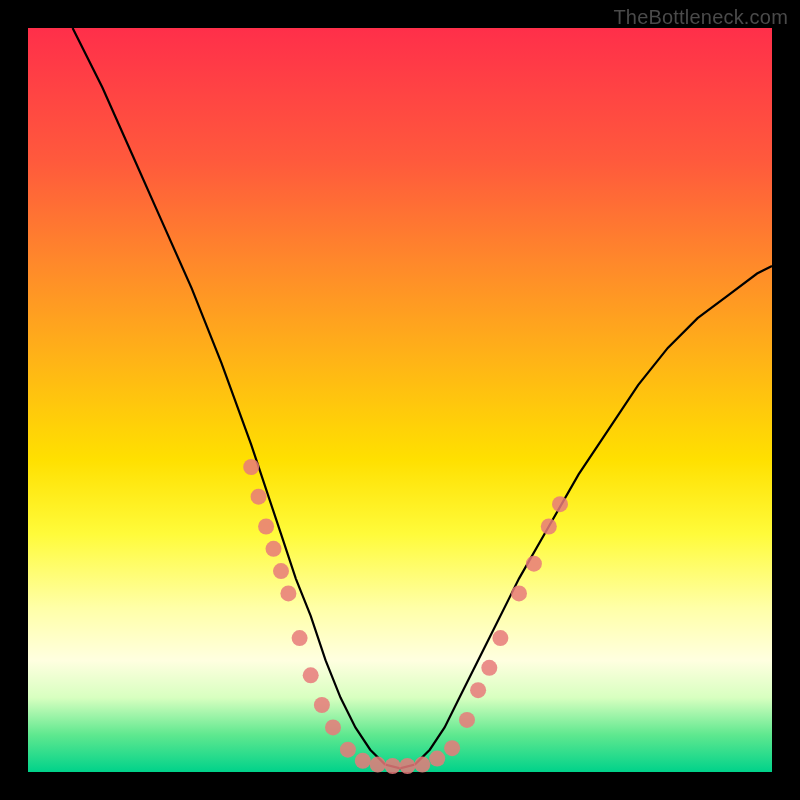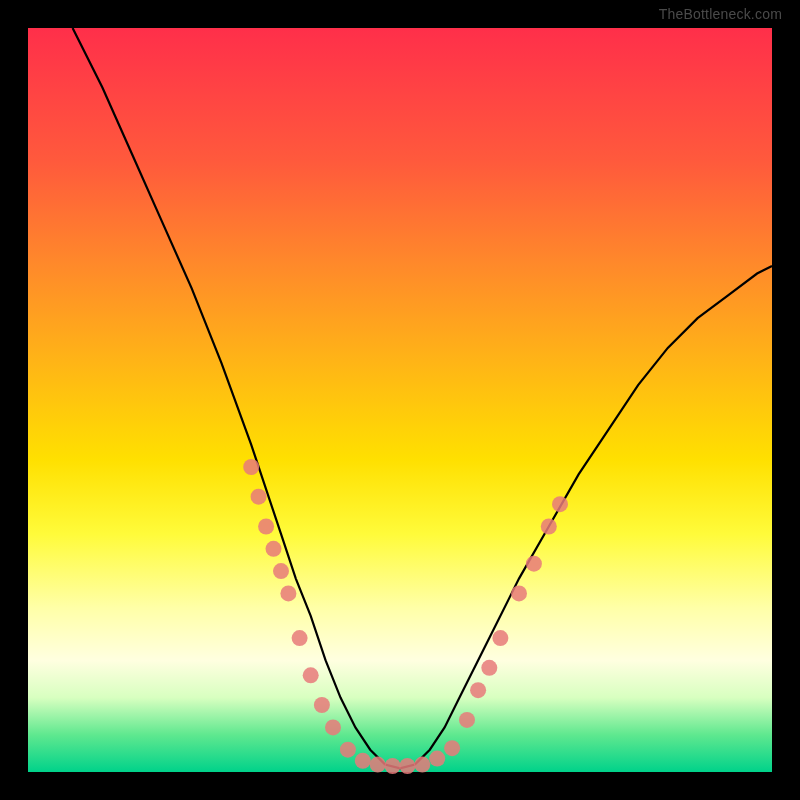--- a/index.html
+++ b/index.html
@@ -32,23 +32,23 @@
       #fffb3a 68%,
       #ffffa8 78%,
       #ffffe0 85%,
       #d8ffc0 90%,
       #5fe88f 95%,
       #00d28a 100%);
   }
   .watermark {
     position: absolute;
     top: 6px;
-    right: 18px;
+    right: 12px;
     color: #4a4a4a;
-    font-size: 14px;
+    font-size: 20px;
     font-weight: 500;
     letter-spacing: 0.2px;
     user-select: none;
   }
   svg.curve {
     position: absolute;
     left: 0; top: 0;
     width: 744px; height: 744px;
     overflow: visible;
   }

